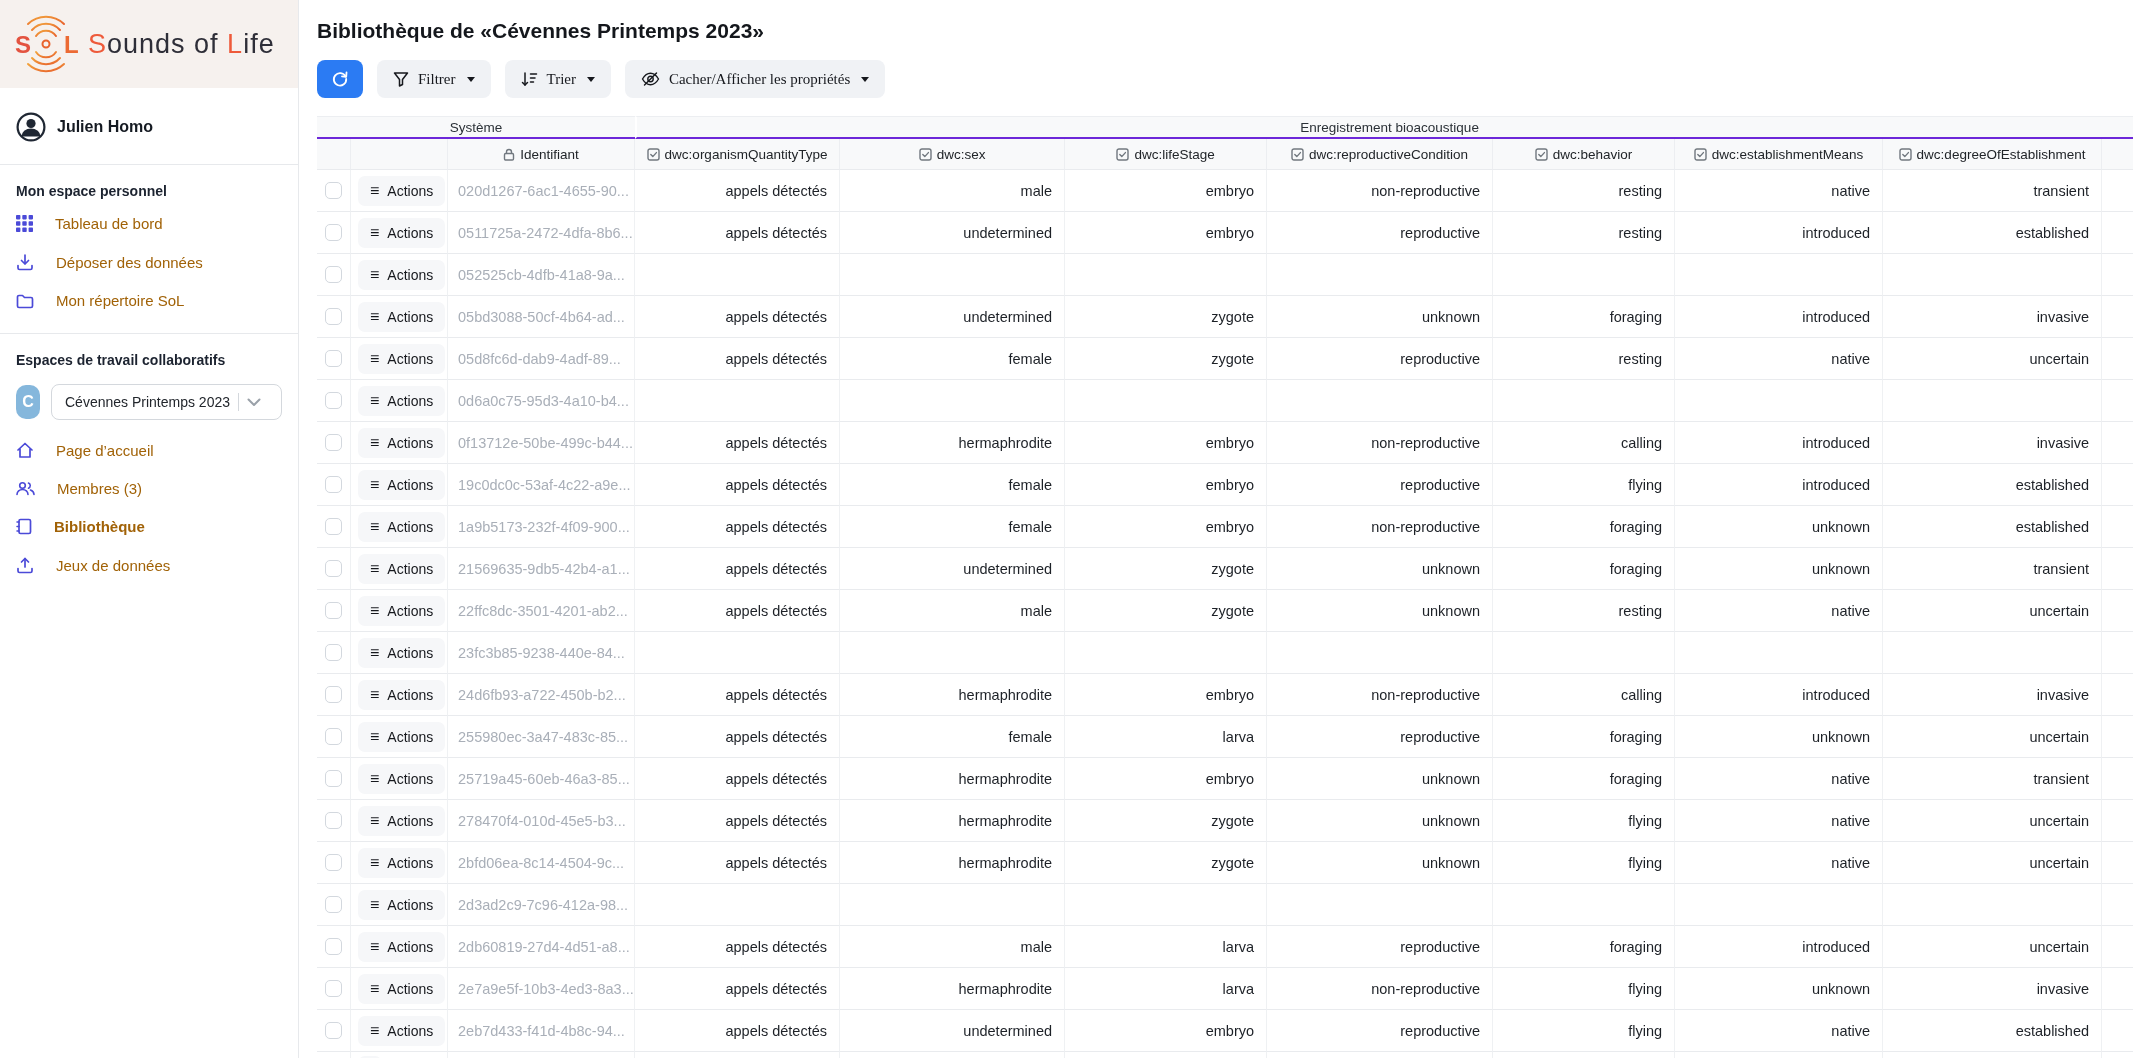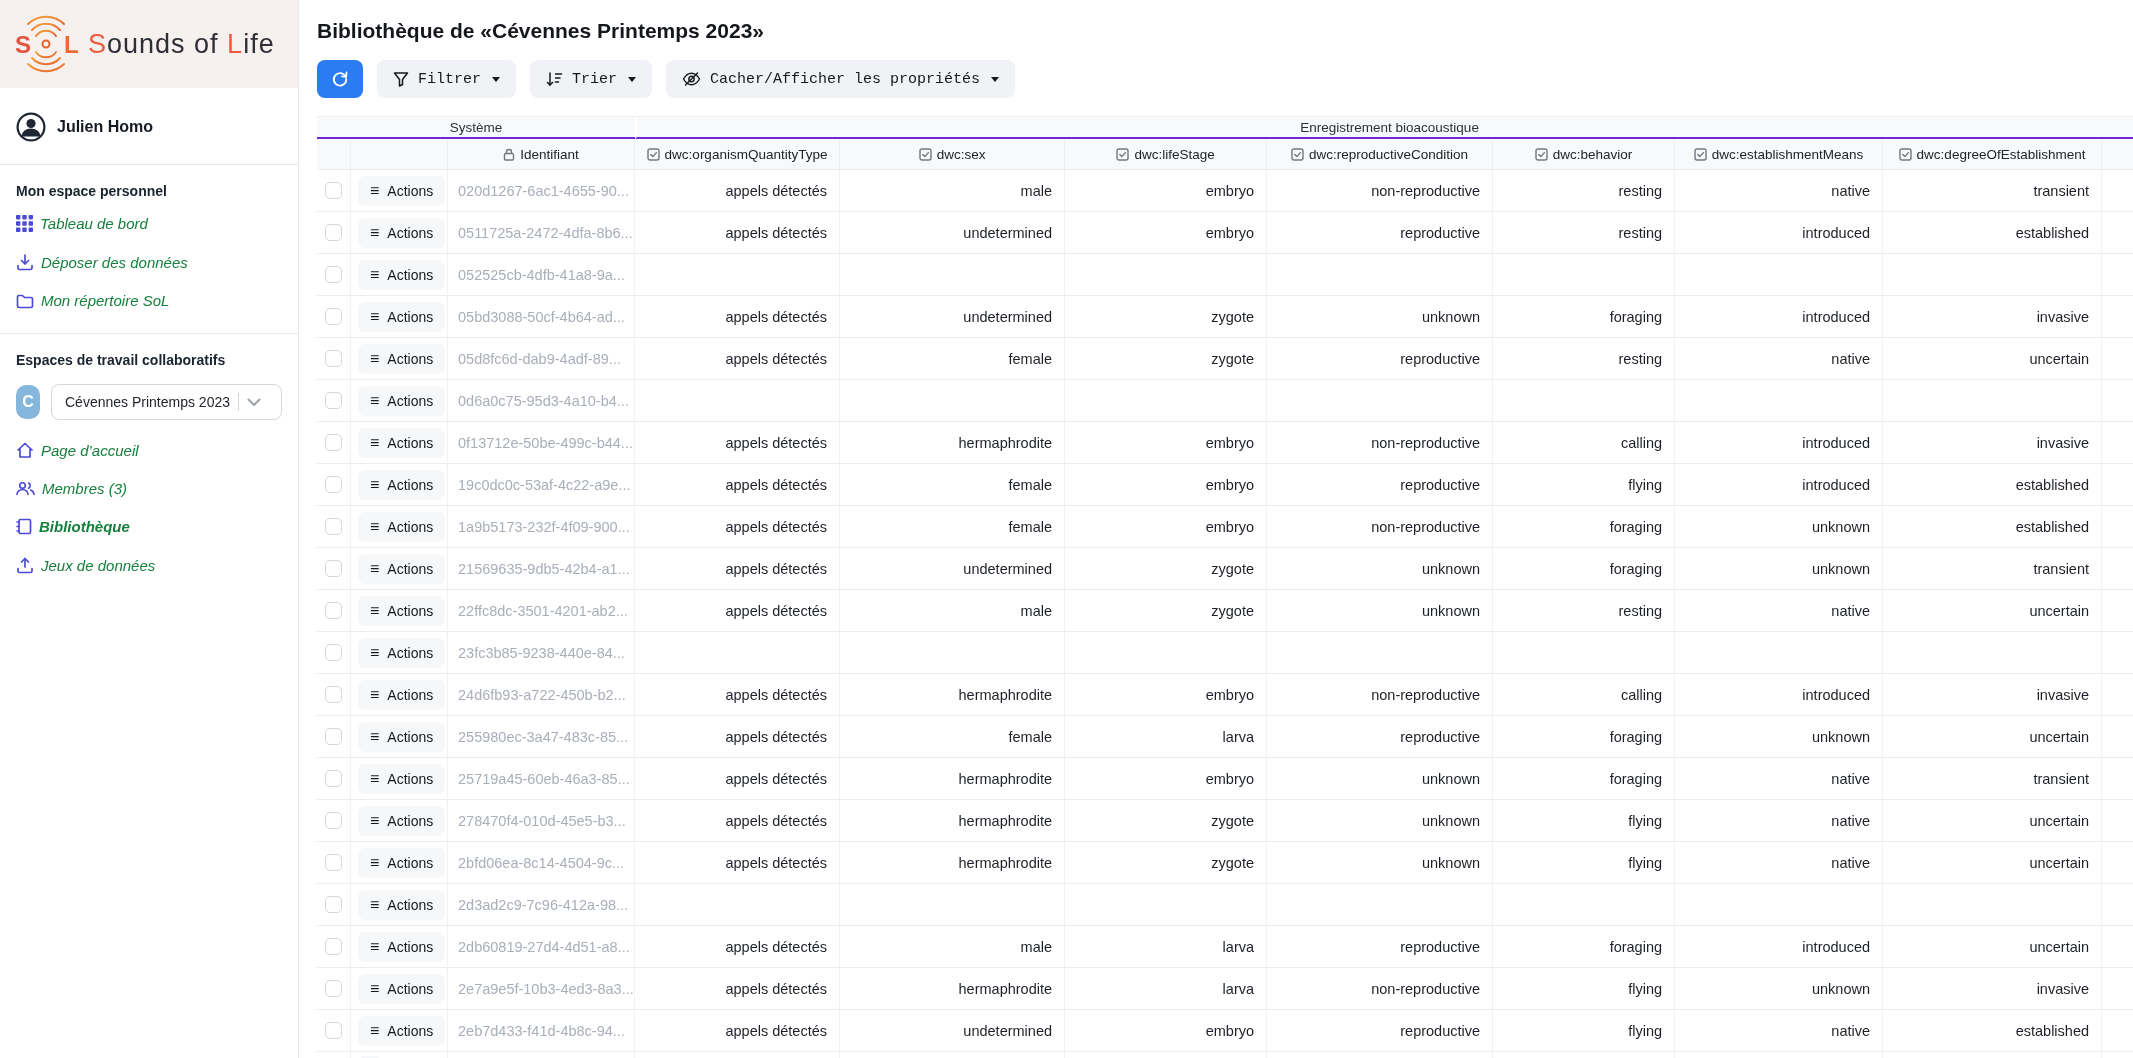--- a/index.html
+++ b/index.html
@@ -12,40 +12,40 @@
              border-right:1px solid #e7e9ec; display:flex; flex-direction:column; }
   .logo-area { height:88px; background:#f6f1ee; display:flex; align-items:center;
                padding:0 14px; gap:10px; cursor:pointer; }
   .brand-text { font-size:27px; letter-spacing:1px; color:#2e2e38; font-weight:400; white-space:nowrap;text-align:right; }
   .brand-text .accent { color:#ee5a3a; }
   .user-row { display:flex; align-items:center; gap:11px; padding:24px 16px 22px 16px; }
   .user-name { font-size:16px; font-weight:700; color:#151a22; }
   .side-divider { border-top:1px solid #e7e9ec; margin:0 0; }
   .side-section { padding:18px 16px 14px 16px; }
   .side-heading { font-size:14px; font-weight:700; color:#1c2330; margin-bottom:16px; }
-  .side-link { display:flex; align-items:center; gap:7px; color:#15803d; font-size:15px;
-               margin:0 0 21px 0; cursor:pointer; text-decoration:none;font-style:italic; }
+  .side-link { display:flex; align-items:center; gap:22px; color:#a16207; font-size:15px;
+               margin:0 0 21px 0; cursor:pointer; text-decoration:none; }
   .side-link:last-child { margin-bottom:10px; }
   .side-link.active span.lbl { font-weight:700; }
   .side-link svg { flex:0 0 auto; }
   .workspace-row { display:flex; align-items:center; gap:11px; margin:2px 0 22px 0; }
   .ws-avatar { width:34px; height:34px; border-radius:10px; background:#85b7dc; color:#ffffff;
                font-weight:700; font-size:16px; display:flex; align-items:center; justify-content:center; }
   .ws-select { flex:1; height:36px; border:1px solid #d4d8dd; border-radius:8px; background:#fff;
                display:flex; align-items:center; padding:0 20px 0 13px; cursor:pointer; }
   .ws-select .ws-name { font-size:14px; color:#22262c; flex:1; white-space:nowrap; overflow:hidden; }
   .ws-select .ws-div { width:1px; height:18px; background:#d4d8dd; margin:0 8px; }
 
   
   .main { flex:1; padding:16px 0 0 18px; overflow:hidden; }
   .page-title { font-size:21px; line-height:30px; font-weight:700; color:#14171c; margin-bottom:14px; }
   .toolbar { display:flex; align-items:center; gap:14px; margin-bottom:18px; }
   .btn { height:38px; display:inline-flex; align-items:center; gap:9px; border:none; cursor:pointer;
          border-radius:8px; background:#f0f2f5; color:#16181d; font-size:15px;
-         font-family:Liberation Mono, monospace; padding:0 16px; }
+         font-family:Liberation Serif, serif; padding:0 16px; }
   .btn-refresh { width:46px; justify-content:center; background:#2b7bf3; color:#fff; padding:0; }
   .caret { width:0; height:0; border-left:4px solid transparent; border-right:4px solid transparent;
            border-top:5px solid #16181d; margin-left:2px; }
 
   
   .table-wrap { overflow:hidden; }
   table { border-collapse:separate; border-spacing:0; table-layout:fixed; width:1825px; }
   col.c1{width:34px} col.c2{width:97px} col.c3{width:187px} col.c4{width:205px}
   col.c5{width:225px} col.c6{width:202px} col.c7{width:226px} col.c8{width:182px}
   col.c9{width:208px} col.c10{width:219px} col.c11{width:40px}

